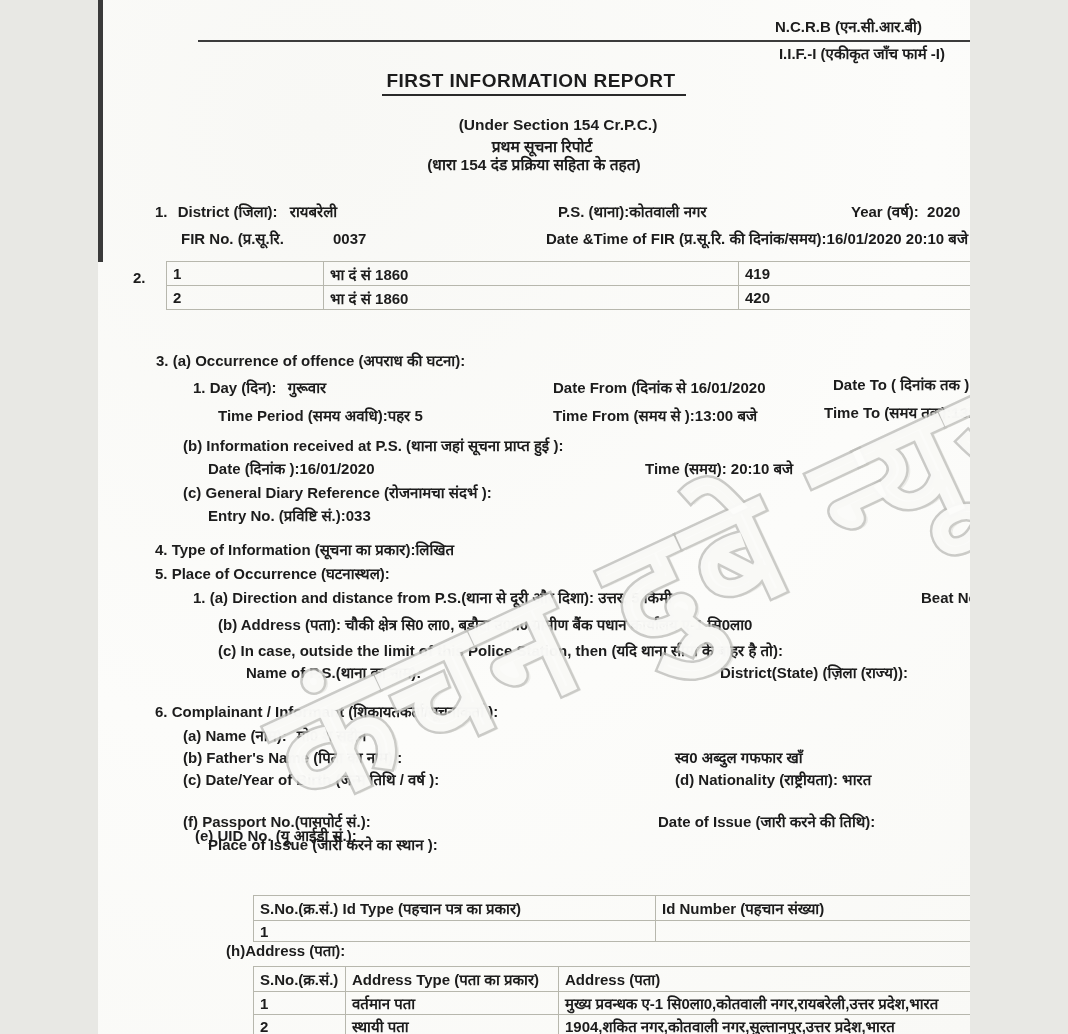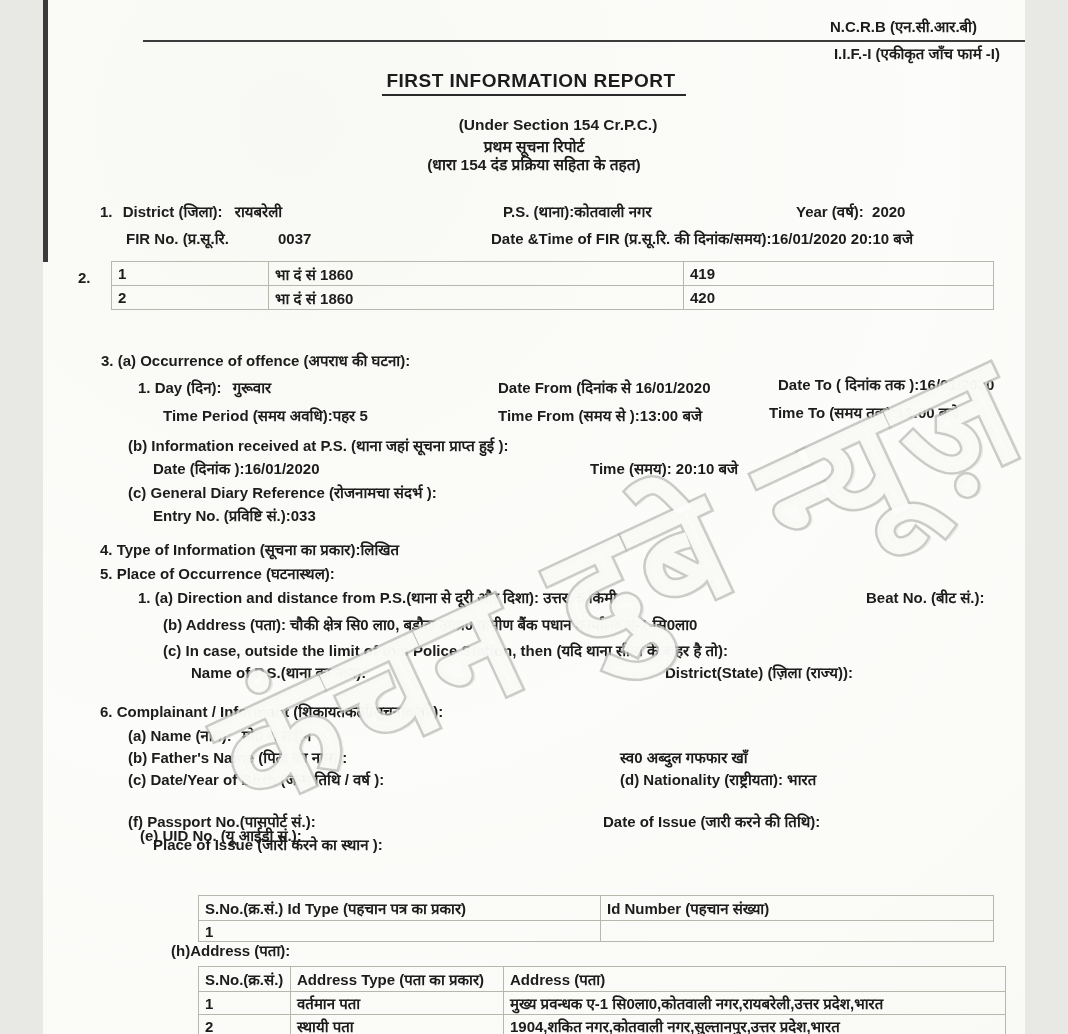--- a/index.html
+++ b/index.html
@@ -1,18 +1,18 @@
 <!DOCTYPE html>
 <html><head>
 <meta charset="utf-8">
 <style>
   html, body { margin: 0; padding: 0; background: #e8e8e4; }
   .page {
     position: relative;
-    width: 982px;
+    width: 872px;
     height: 1034px;
     margin: 0 auto;
     background: radial-gradient(circle at 25% 12%, #f8f8f5, #fcfcfa 55%, #f9f9f6 100%);
     overflow: hidden;
     font-family: "Liberation Sans", "DejaVu Sans", sans-serif;
     color: #1c1c1c;
     font-weight: 700;
   }
   .ln { position: absolute; white-space: nowrap; font-size: 15px; line-height: 20px; }
   .val { font-weight: 700; }
@@ -61,21 +61,21 @@
   <div class="scan-edge"></div>
   <div class="top-rule"></div>
 
   <div class="hdr-right" style="right:48px; top:16px;">N.C.R.B (एन.सी.आर.बी)</div>
   <div class="hdr-right" style="right:25px; top:43px;">I.I.F.-I (एकीकृत जाँच फार्म -I)</div>
 
   <div class="title-wrap" style="top:70px;">
     <span class="title-main">FIRST INFORMATION REPORT</span>
   </div>
   <div class="title-wrap title-sub" style="top:116px;margin-left:24px;">(Under Section 154 Cr.P.C.)</div>
-  <div class="title-wrap title-sub" style="top:135px;">प्रथम सूचना रिपोर्ट</div>
+  <div class="title-wrap title-sub" style="top:135px;padding-left:8px;">प्रथम सूचना रिपोर्ट</div>
   <div class="title-wrap title-sub" style="top:153px;">(धारा 154 दंड प्रक्रिया सहिता के तहत)</div>
 
   <div class="ln" style="left:57px; top:202px;">
     <span>1.</span>
     <span style="margin-left:6px;">District (जिला):</span>
     <span class="val" style="margin-left:8px;">रायबरेली</span>
   </div>
   <div class="ln" style="left:460px; top:202px;">
     <span>P.S. (थाना):</span><span class="val">कोतवाली नगर</span>
   </div>

